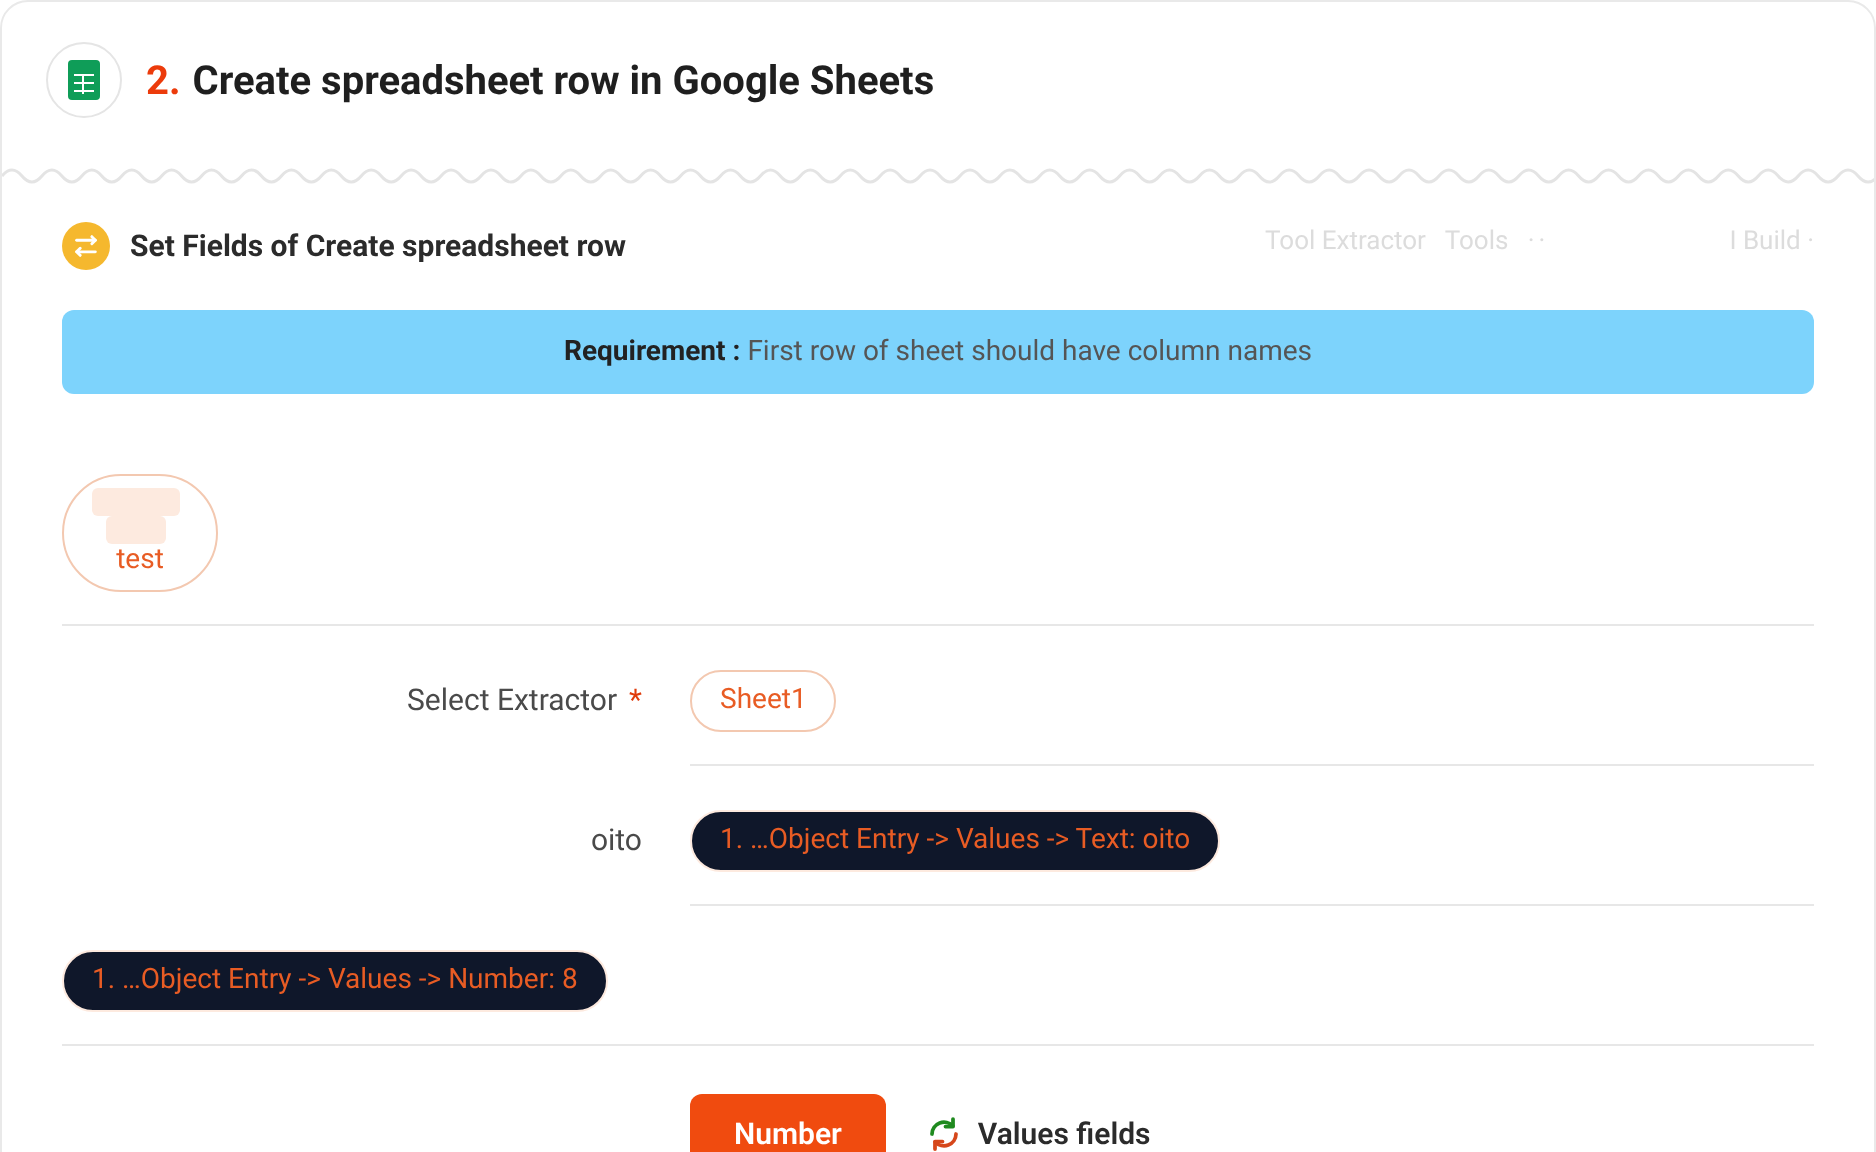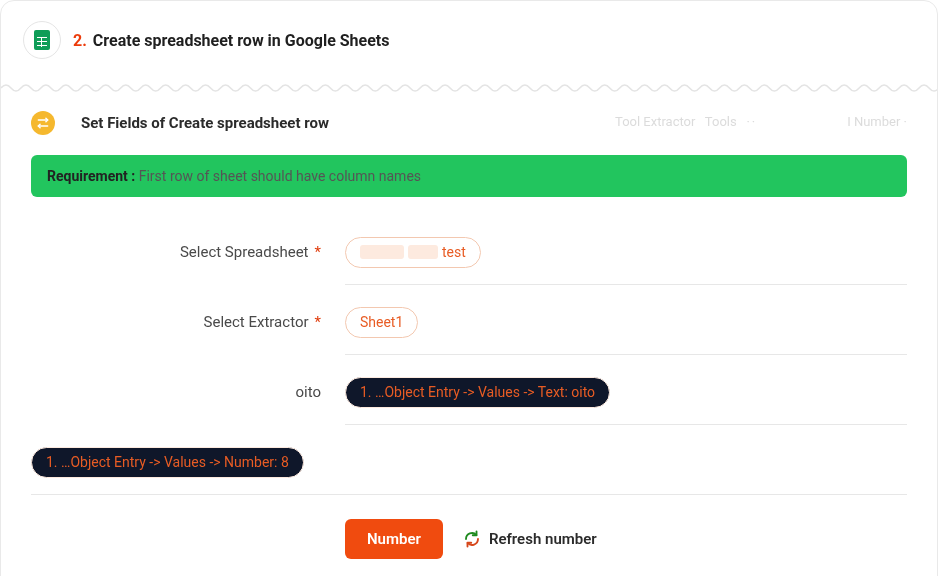--- a/index.html
+++ b/index.html
@@ -44,37 +44,37 @@
     position: absolute;
     left: 3px; right: 3px; top: 7px; bottom: 3px;
     background:
       linear-gradient(#fff,#fff) left 0 top 0 / 100% 1px no-repeat,
       linear-gradient(#fff,#fff) left 0 top 4px / 100% 1px no-repeat,
       linear-gradient(#fff,#fff) left 0 top 8px / 100% 1px no-repeat,
       linear-gradient(#fff,#fff) left 4px top 0 / 1px 100% no-repeat;
   }
   .step-title {
     font-weight: 700;
-    font-size: 16px;
+    font-size: 20px;
     color: #1f1f1f;
   }
   .step-title .num { color: #ec3b0b; margin-right: 6px; }
 
   
   .wavy {
     height: 14px;
     position: relative;
   }
   .wavy svg { display:block; width:100%; height:14px; }
 
   
   .subheader {
     display: flex;
     align-items: center;
-    gap: 26px;
+    gap: 10px;
     padding: 18px 30px 14px 30px;
     position: relative;
   }
   .sub-icon {
     width: 24px; height: 24px;
     border-radius: 50%;
     background: #f5b82e;
     display: flex; align-items: center; justify-content: center;
   }
   .sub-title {
@@ -91,25 +91,26 @@
     pointer-events:none;
     opacity:0.65;
     white-space:nowrap;
     text-align:right;
   }
   .ghosts .g-sep{ letter-spacing:2px; }
 
   
   .req {
     margin: 6px 30px 18px 30px;
-    background: #22c55e;
+    background: #7dd3fc;
     border-radius: 6px;
     padding: 13px 16px;
     font-size: 14px;
     color: #555;
+    text-align: center;
   }
   .req b { color: #222; font-weight: 700; }
 
   
   .form { padding: 0 30px 30px 30px; }
   .row {
     display: flex;
     align-items: flex-start;
     gap: 24px;
     padding: 18px 0 0 0;
@@ -137,20 +138,21 @@
   .pill {
     display: inline-flex;
     align-items: center;
     border: 1px solid #f3c8b0;
     color: #e85c24;
     background: #fff;
     border-radius: 999px;
     padding: 6px 14px;
     font-size: 14px;
     line-height: 1.2;
+    flex-direction: column;
   }
   .pill.solid {
     background: #0f172a;
     border-color: #fdeadf;
   }
   .pill .redact {
     display:inline-block;
     width:44px; height:14px;
     background:#fdeadf;
     border-radius:3px;
@@ -212,35 +214,32 @@
       <svg viewBox="0 0 24 24" width="14" height="14" fill="none" stroke="#fff" stroke-width="2.5" stroke-linecap="round" stroke-linejoin="round">
         <path d="M17 4l3 3-3 3"></path>
           <path d="M4 7h16"></path>
         <path d="M7 20l-3-3 3-3"></path>
           <path d="M20 17H4"></path>
       </svg>
     </div>
     <div class="sub-title">Set Fields of Create spreadsheet row</div>
     <div class="ghosts">
       <span><span>Tool Extractor</span> &nbsp; <span>Tools</span> &nbsp; <span class="g-sep">··</span></span>
-      <span>I Number ·</span>
+      <span>I Build ·</span>
     </div>
   </div>
 
   <div class="req">
     <b>Requirement :</b>
     <span>First row of sheet should have column names</span>
   </div>
 
   <div class="form">
 
     <div class="row">
-      <div class="label">
-        <span>Select Spreadsheet</span><span class="req-star">*</span>
-      </div>
       <div class="field">
         <span class="pill">
           <span class="redact"></span>
           <span class="redact" style="width:30px"></span>
           <span>test</span>
         </span>
       </div>
     </div>
 
     <div class="row">
@@ -273,19 +272,19 @@
 
     <div class="actions">
       <button class="btn-primary">Number</button>
       <div class="refresh">
         <svg viewBox="0 0 24 24">
           <path d="M4 12a8 8 0 0 1 13.9-5.3" fill="none" stroke="#1f8a1f" stroke-width="2.5" stroke-linecap="round"></path>
           <polyline points="18 2 18 7 13 7" fill="none" stroke="#1f8a1f" stroke-width="2.5" stroke-linecap="round" stroke-linejoin="round"></polyline>
           <path d="M20 12a8 8 0 0 1-13.9 5.3" fill="none" stroke="#d6471b" stroke-width="2.5" stroke-linecap="round"></path>
           <polyline points="6 22 6 17 11 17" fill="none" stroke="#d6471b" stroke-width="2.5" stroke-linecap="round" stroke-linejoin="round"></polyline>
         </svg>
-        <span>Refresh number</span>
+        <span>Values fields</span>
       </div>
     </div>
 
   </div>
 
 </div>
 
 </body></html>

